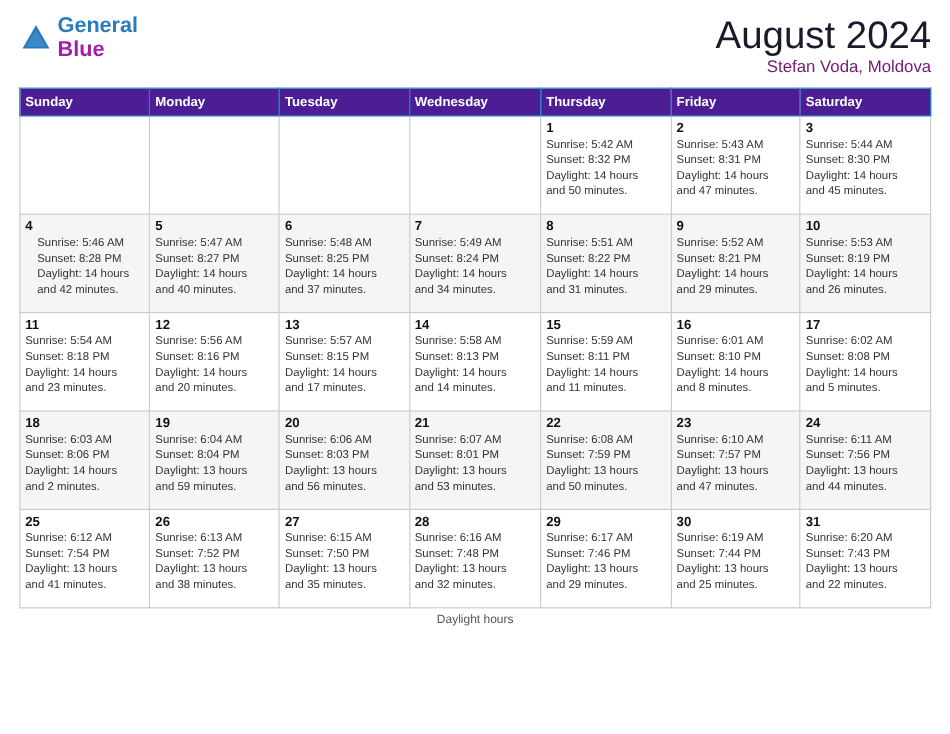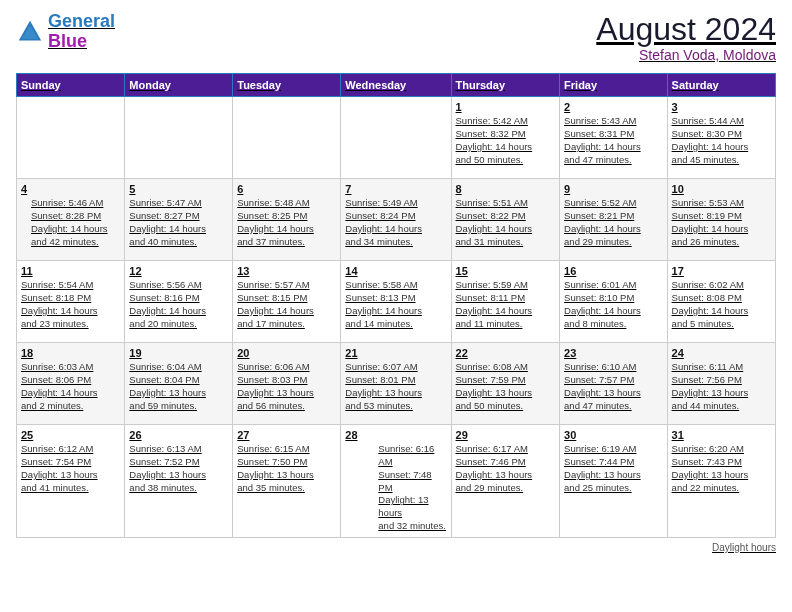--- a/index.html
+++ b/index.html
@@ -6,21 +6,20 @@
     body {
       font-family: Arial, sans-serif;
       background: #fff;
       width: 792px;
       height: 612px;
       overflow: hidden;
     }
     .page {
       width: 792px;
       padding: 12px 16px 8px 16px;
-      text-decoration: underline;
     }
     .header {
       display: flex;
       justify-content: space-between;
       align-items: flex-start;
       margin-bottom: 10px;
     }
     .logo {
       display: flex;
       align-items: center;
@@ -88,21 +87,21 @@
       color: #333;
       line-height: 1.35;
     }
     .empty-cell {
       background: #fff !important;
     }
     .footer-note {
       font-size: 10px;
       color: #555;
       margin-top: 4px;
-      text-align: right;
+      text-align: center;
     }
   </style>
 </head>
 <body>
 
 <div class="page">
   <div class="header">
     <div class="logo">
       <svg class="logo-icon" viewBox="0 0 40 40">
         <polygon points="20,4 36,32 4,32" fill="#2a7abf"></polygon>
@@ -329,21 +328,21 @@
           </td>
           <td>
             <div class="day-number">27</div>
             <div class="day-info" style="white-space: pre-line;">Sunrise: 6:15 AM
 Sunset: 7:50 PM
 Daylight: 13 hours
 and 35 minutes.</div>
           </td>
           <td>
             <div class="day-number">28</div>
-            <div class="day-info" style="white-space: pre-line; margin-left: 33px;">Sunrise: 6:16 AM
+            <div class="day-info" style="white-space: pre-line;">Sunrise: 6:16 AM
 Sunset: 7:48 PM
 Daylight: 13 hours
 and 32 minutes.</div>
           </td>
           <td>
             <div class="day-number">29</div>
             <div class="day-info" style="white-space: pre-line;">Sunrise: 6:17 AM
 Sunset: 7:46 PM
 Daylight: 13 hours
 and 29 minutes.</div>

